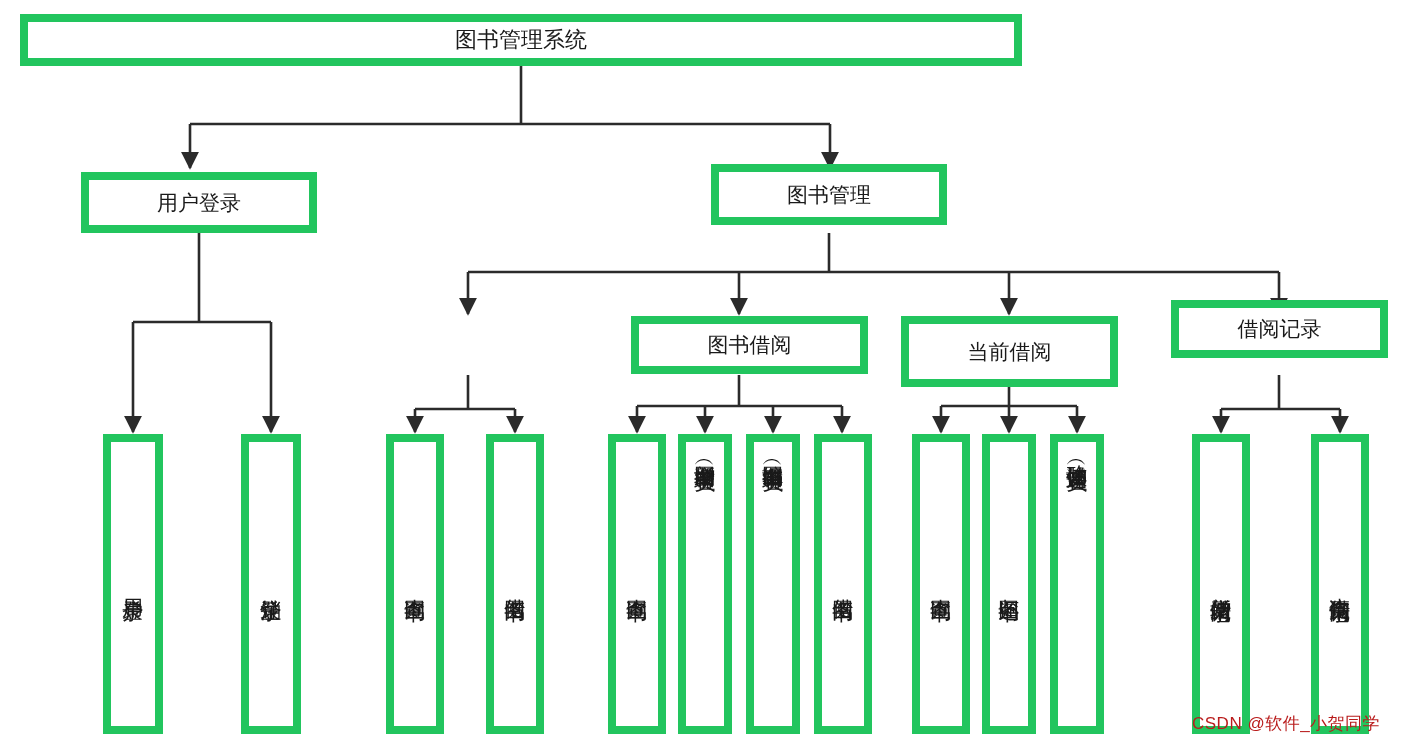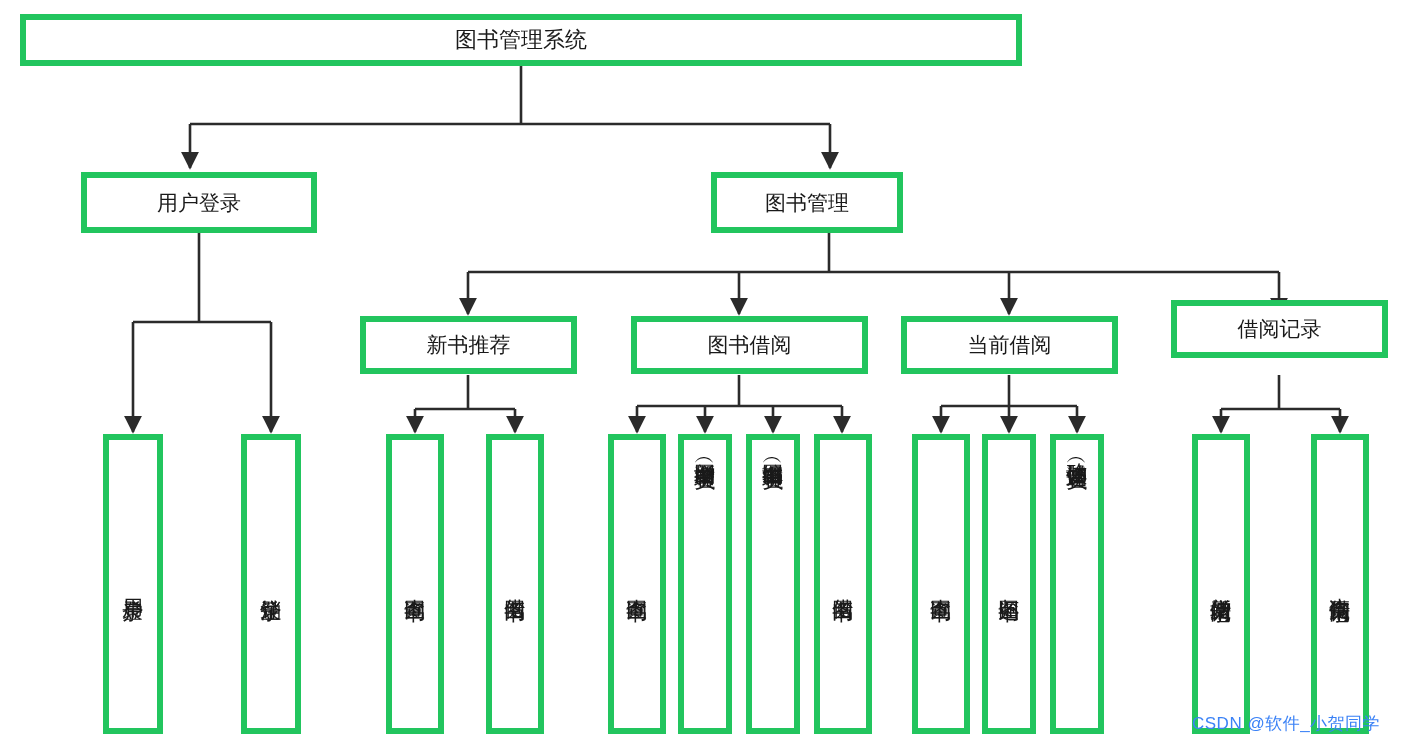--- a/index.html
+++ b/index.html
@@ -23,21 +23,21 @@
     left: 0;
     top: 0;
     width: 1405px;
     height: 747px;
     pointer-events: none;
   }
   .node {
     position: absolute;
     box-sizing: border-box;
     background: #ffffff;
-    border: 6px solid #22c55e;
+    border: 8px solid #22c55e;
     display: flex;
     align-items: center;
     justify-content: center;
     color: #1a1a1a;
     z-index: 2;
   }
   .node.root {
     font-size: 22px;
   }
   .node.branch {
@@ -59,21 +59,21 @@
   }
   .leaf.centered {
     align-items: center;
     padding-top: 0;
   }
   .watermark {
     position: absolute;
     left: 1192px;
     top: 712px;
     font-size: 17px;
-    color: #3b82f6;
+    color: #b91c1c;
     white-space: nowrap;
     z-index: 5;
     letter-spacing: 0.5px;
   }
 </style>
 </head>
 <body>
 
 <div id="canvas">
 
@@ -127,31 +127,28 @@
     </g>
   </svg>
 
   <div class="node root" style="left:20px; top:14px; width:1002px; height:52px;">
     <span>图书管理系统</span>
   </div>
 
   <div class="node branch" style="left:81px; top:172px; width:236px; height:61px;">
     <span>用户登录</span>
   </div>
-  <div class="node branch" style="left:711px; top:172px; width:192px; height:61px;">
+  <div class="node branch" style="left:711px; top:164px; width:236px; height:61px;">
     <span>图书管理</span>
   </div>
 
-  <div class="node branch" style="left:360px; top:316px; width:217px; height:58px;">
-    <span>新书推荐</span>
-  </div>
   <div class="node branch" style="left:631px; top:316px; width:237px; height:58px;">
     <span>图书借阅</span>
   </div>
-  <div class="node branch" style="left:901px; top:316px; width:217px; height:58px;">
+  <div class="node branch" style="left:901px; top:316px; width:217px; height:71px;">
     <span>当前借阅</span>
   </div>
   <div class="node branch" style="left:1171px; top:300px; width:217px; height:58px;">
     <span>借阅记录</span>
   </div>
 
   <div class="node leaf centered" style="left:103px; top:434px; width:60px; height:300px;">
     <span class="leaf-text">用户登录</span>
   </div>
   <div class="node leaf centered" style="left:241px; top:434px; width:60px; height:300px;">

